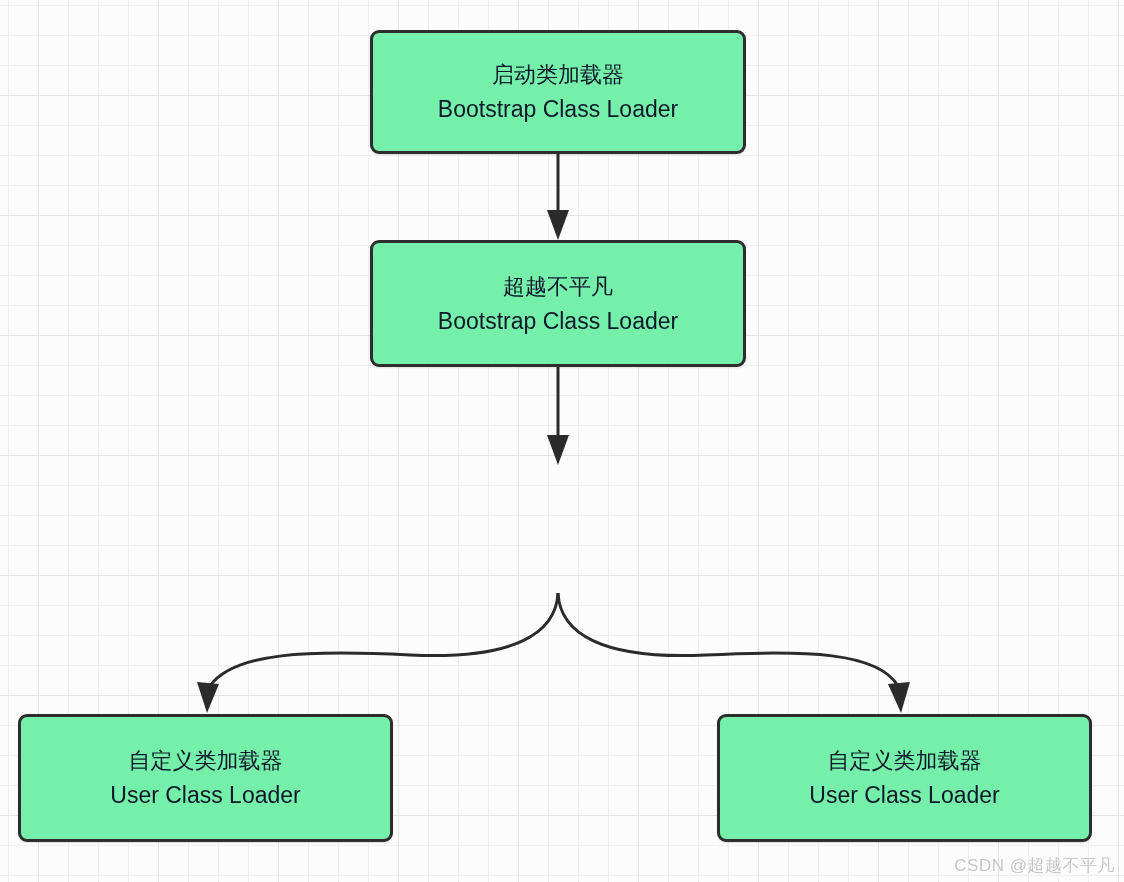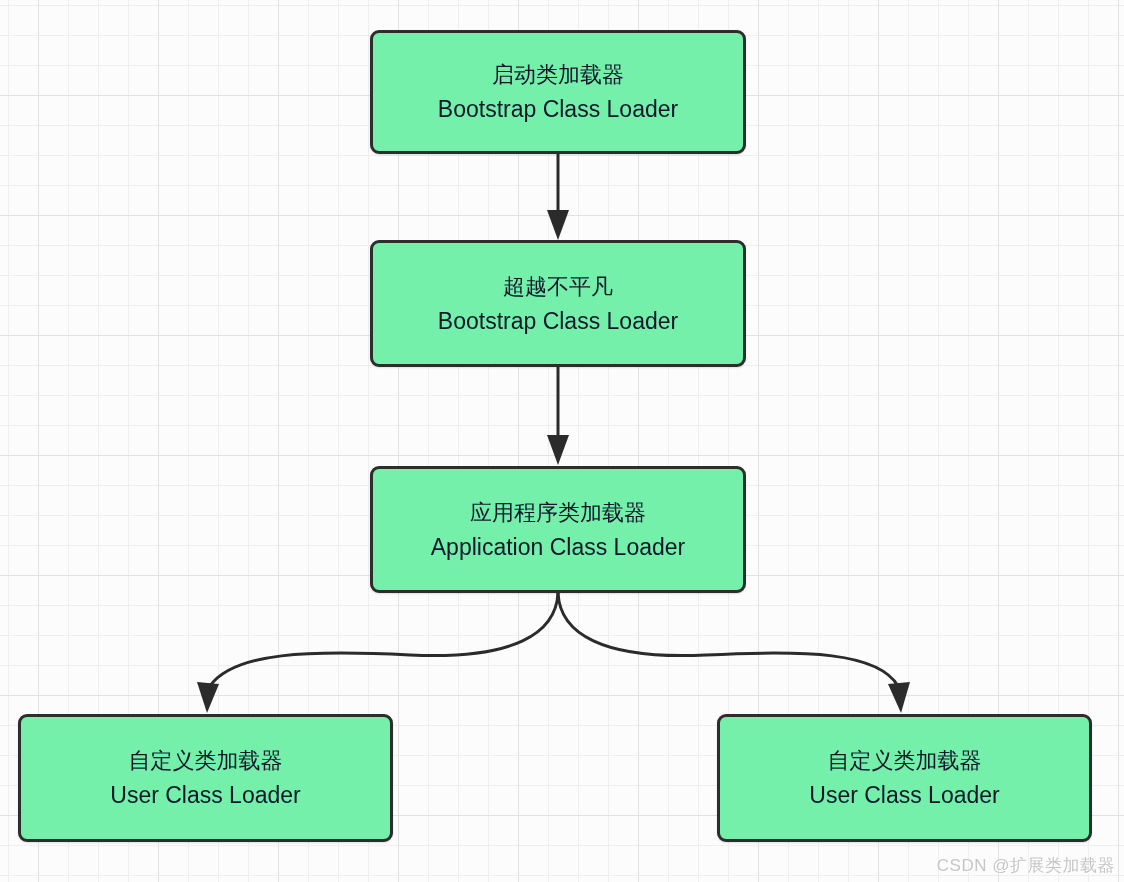--- a/index.html
+++ b/index.html
@@ -107,30 +107,26 @@
   <div class="node" id="node-bootstrap">
     <div class="zh">启动类加载器</div>
     <div class="en">Bootstrap Class Loader</div>
   </div>
 
   <div class="node" id="node-extension">
     <div class="zh">超越不平凡</div>
     <div class="en">Bootstrap Class Loader</div>
   </div>
 
-  <div class="node" id="node-application">
-    <div class="zh">应用程序类加载器</div>
-    <div class="en">Application Class Loader</div>
-  </div>
 
   <div class="node" id="node-user-left">
     <div class="zh">自定义类加载器</div>
     <div class="en">User Class Loader</div>
   </div>
 
   <div class="node" id="node-user-right">
     <div class="zh">自定义类加载器</div>
     <div class="en">User Class Loader</div>
   </div>
 
-  <div class="watermark">CSDN @扩展类加载器</div>
+  <div class="watermark">CSDN @超越不平凡</div>
 
 </div>
 
 </body></html>

